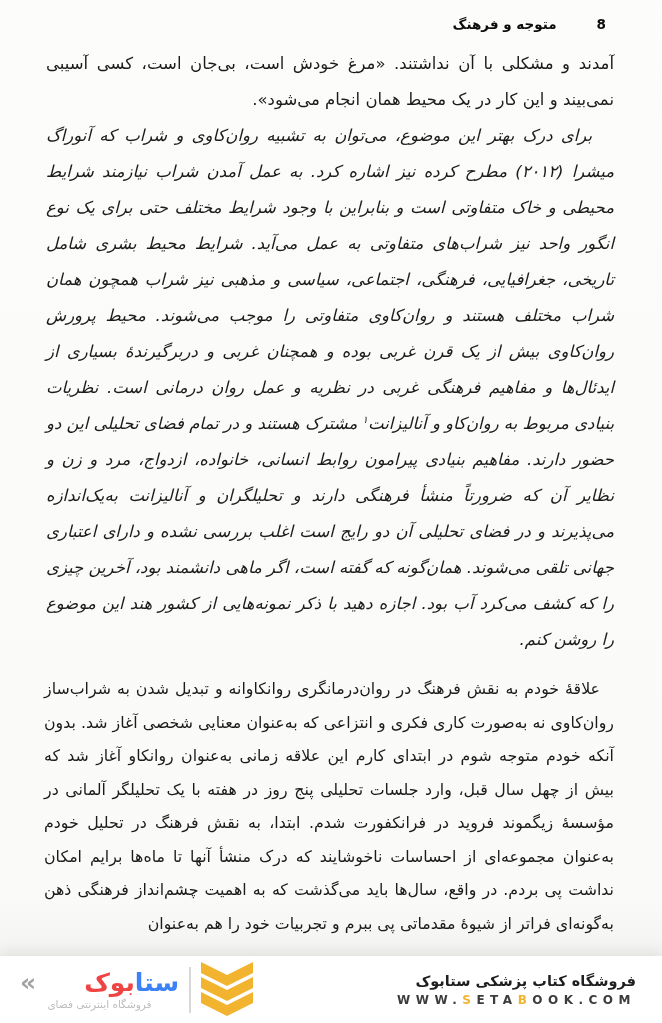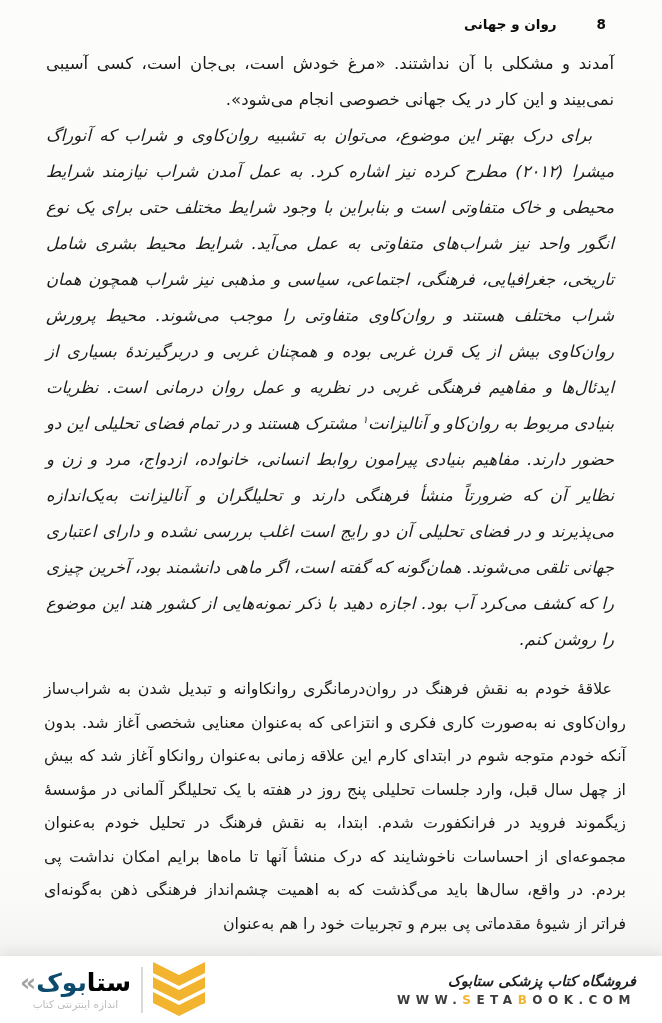--- a/index.html
+++ b/index.html
@@ -21,81 +21,81 @@
     direction:rtl;
     padding:14px 48px 0 46px;
     font-size:16.5px; line-height:36px;
     text-align:justify;
   }
   .body-text p { margin:0; }
   p.indented { text-indent:22px;font-style:italic; }
   sup.fn { font-size:10px; line-height:0; }
   .blockquote {
     direction:rtl;
-    margin:14px 36px 0 44px;
+    margin:14px 48px 0 44px;
     font-size:15.8px; line-height:33.5px;
     text-align:justify;
     text-indent:14px;
   }
   .footer {
     position:absolute; left:0; right:0; bottom:0; height:67px;
     background:#ffffff;
     box-shadow:0 -5px 12px rgba(0,0,0,0.07);
     display:flex; align-items:center; justify-content:space-between;
     padding:0 26px 0 20px; box-sizing:border-box;
     z-index:5;
   }
   .footer-right { text-align:right; direction:ltr; }
   .store-name {
     direction:rtl; font-size:14.5px; font-weight:bold;
-    color:#1f1f1f; margin-bottom:4px;font-style:italic;
+    color:#1f1f1f; margin-bottom:4px;
   }
   .site-url {
     font-size:12px; font-weight:bold; letter-spacing:5.5px;
     color:#3c3c3c; white-space:nowrap;
   }
   .site-url .accent { color:#f2b42e; }
   .logo-group { display:flex; align-items:center; gap:10px; }
   .wordmark-col { text-align:center; }
   .wordmark {
     direction:rtl; font-size:25px; font-weight:bold; line-height:1.1;
     white-space:nowrap;
   }
-  .wm-accent { color:#000000; }
-  .wm-gray { color:#0c4a6e; }
+  .wm-accent { color:#3b82f6; }
+  .wm-gray { color:#ef4444;margin-left:48px; }
   .wm-guillemet { color:#a2a3a6; unicode-bidi:isolate; direction:ltr; }
   .logo-tagline { font-size:10.5px; color:#bdbdbd; direction:rtl; margin-top:2px; }
   .logo-divider { width:2px; height:46px; background:#d9d9d9; }
   .emblem { display:block; }
 </style>
 </head>
 <body>
 
 <div class="page">
 
   <div class="running-head">
     <span>8</span>
-    <span>روان و جهانی</span>
+    <span>متوجه و فرهنگ</span>
   </div>
 
   <div class="body-text">
-    <p>آمدند و مشکلی با آن نداشتند. «مرغ خودش است، بی‌جان است، کسی آسیبی نمی‌بیند و این کار در یک جهانی خصوصی انجام می‌شود».</p>
+    <p>آمدند و مشکلی با آن نداشتند. «مرغ خودش است، بی‌جان است، کسی آسیبی نمی‌بیند و این کار در یک محیط همان انجام می‌شود».</p>
     <p class="indented"><span>برای درک بهتر این موضوع، می‌توان به تشبیه روان‌کاوی و شراب که آنوراگ میشرا (٢٠١٢) مطرح کرده نیز اشاره کرد. به عمل آمدن شراب نیازمند شرایط محیطی و خاک متفاوتی است و بنابراین با وجود شرایط مختلف حتی برای یک نوع انگور واحد نیز شراب‌های متفاوتی به عمل می‌آید. شرایط محیط بشری شامل تاریخی، جغرافیایی، فرهنگی، اجتماعی، سیاسی و مذهبی نیز شراب همچون همان شراب مختلف هستند و روان‌کاوی متفاوتی را موجب می‌شوند. محیط پرورش روان‌کاوی بیش از یک قرن غربی بوده و همچنان غربی و دربرگیرندهٔ بسیاری از ایدئال‌ها و مفاهیم فرهنگی غربی در نظریه و عمل روان درمانی است. نظریات بنیادی مربوط به روان‌کاو و آنالیزانت</span><sup class="fn">۱</sup><span> مشترک هستند و در تمام فضای تحلیلی این دو حضور دارند. مفاهیم بنیادی پیرامون روابط انسانی، خانواده، ازدواج، مرد و زن و نظایر آن که ضرورتاً منشأ فرهنگی دارند و تحلیلگران و آنالیزانت به‌یک‌اندازه می‌پذیرند و در فضای تحلیلی آن دو رایج است اغلب بررسی نشده و دارای اعتباری جهانی تلقی می‌شوند. همان‌گونه که گفته است، اگر ماهی دانشمند بود، آخرین چیزی را که کشف می‌کرد آب بود. اجازه دهید با ذکر نمونه‌هایی از کشور هند این موضوع را روشن کنم.</span></p>
   </div>
 
   <div class="blockquote">علاقهٔ خودم به نقش فرهنگ در روان‌درمانگری روانکاوانه و تبدیل شدن به شراب‌ساز روان‌کاوی نه به‌صورت کاری فکری و انتزاعی که به‌عنوان معنایی شخصی آغاز شد. بدون آنکه خودم متوجه شوم در ابتدای کارم این علاقه زمانی به‌عنوان روانکاو آغاز شد که بیش از چهل سال قبل، وارد جلسات تحلیلی پنج روز در هفته با یک تحلیلگر آلمانی در مؤسسهٔ زیگموند فروید در فرانکفورت شدم. ابتدا، به نقش فرهنگ در تحلیل خودم به‌عنوان مجموعه‌ای از احساسات ناخوشایند که درک منشأ آنها تا ماه‌ها برایم امکان نداشت پی بردم. در واقع، سال‌ها باید می‌گذشت که به اهمیت چشم‌انداز فرهنگی ذهن به‌گونه‌ای فراتر از شیوهٔ مقدماتی پی ببرم و تجربیات خود را هم به‌عنوان</div>
 
   <div class="footer">
 
     <div class="logo-group">
       <div class="wordmark-col">
         <div class="wordmark">
           <span class="wm-accent">ستا</span><span class="wm-gray">بوک</span><span class="wm-guillemet">«</span>
         </div>
-        <div class="logo-tagline">اندازه اینترنتی کتاب</div>
+        <div class="logo-tagline">فروشگاه اینترنتی فضای</div>
       </div>
       <div class="logo-divider"></div>
       <svg class="emblem" width="52" height="56" viewBox="0 0 52 56" aria-hidden="true">
         <polygon points="0,0 26,13 52,0 52,11 26,24 0,11" fill="#f2b42e"></polygon>
         <polygon points="0,15 26,28 52,15 52,26 26,39 0,26" fill="#f2b42e"></polygon>
         <polygon points="0,30 26,43 52,30 52,41 26,54 0,41" fill="#f2b42e"></polygon>
       </svg>
     </div>
 
     <div class="footer-right">

